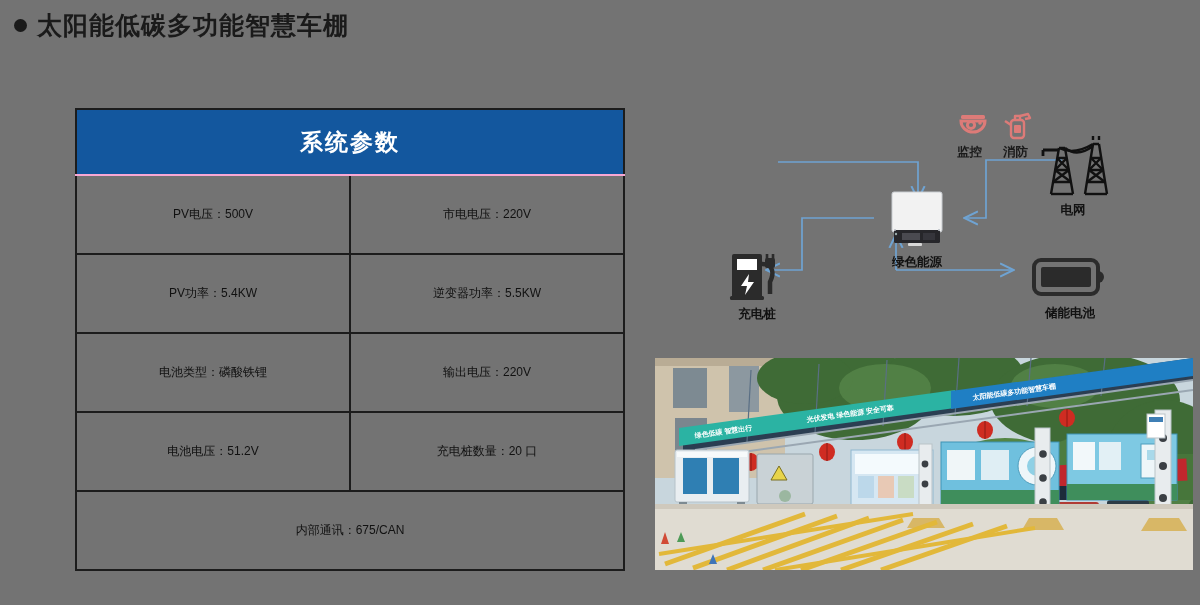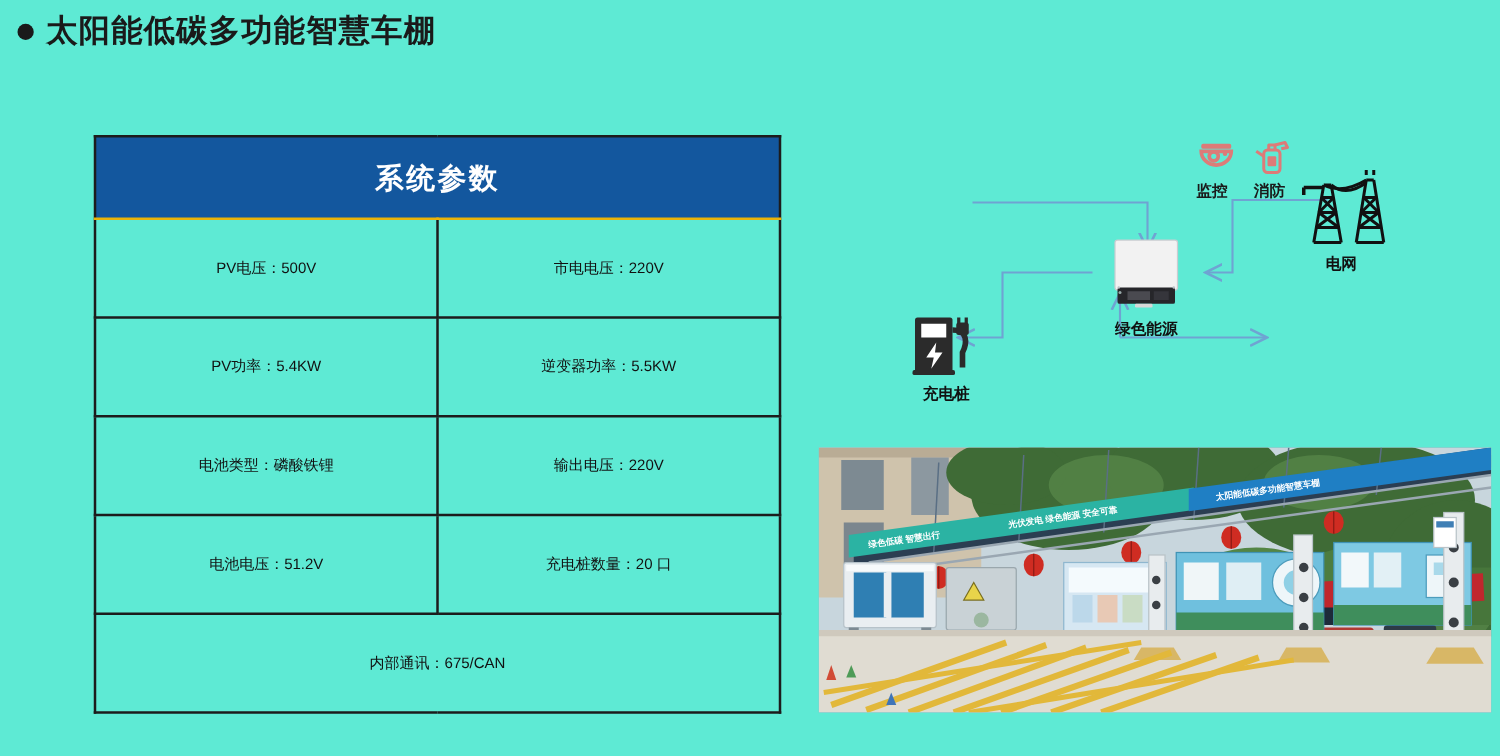--- a/index.html
+++ b/index.html
@@ -2,21 +2,21 @@
 <html><head>
 <meta charset="utf-8">
 <style>
   * { box-sizing: border-box; margin: 0; padding: 0; }
   html, body {
     width: 1200px; height: 605px;
     background: #ffffff;
     font-family: "Liberation Sans", "DejaVu Sans", sans-serif;
     overflow: hidden;
   }
-  .page { position: relative; width: 1200px; height: 605px; background:#5eead4; }
+  .page { position: relative; width: 1200px; height: 605px; background:#737373; }
 
   
   .title-row {
     position: absolute; left: 14px; top: 13px;
     display: flex; align-items: center; gap: 10px;
   }
   .title-bullet {
     width: 13px; height: 13px; border-radius: 50%;
     background: #1a1a1a; flex: none;
   }
@@ -41,21 +41,21 @@
     height: 79px;
     padding: 2px 6px;
   }
   .spec-table td.head {
     background: #13579E;
     color: #ffffff;
     font-weight: bold;
     font-size: 23px;
     letter-spacing: 2px;
     height: 66px;
-    border-bottom: 2px solid #eab308;
+    border-bottom: 2px solid #f9a8d4;
   }
   .spec-table td.half { width: 50%; }
 
   
   .diagram {
     position: absolute; left: 650px; top: 100px;
     width: 548px; height: 250px;
   }
   .diag-svg { position: absolute; left: 0; top: 0; }
 
@@ -219,20 +219,28 @@
         <rect x="13" y="9" width="20" height="11" fill="#ffffff"></rect>
         <path d="M25,24 L17,36 h6 l-2,9 l9,-13 h-6 z" fill="#ffffff"></path>
         <path d="M38,14 C50,14 50,24 46,32 L46,44" fill="none" stroke="#2B2B2B" stroke-width="4.5"></path>
         <rect x="41" y="8" width="10" height="10" rx="2" fill="#2B2B2B"></rect>
         <path d="M43,4 L43,9 M49,4 L49,9" stroke="#2B2B2B" stroke-width="2.6"></path>
         <rect x="6" y="46" width="34" height="4" rx="1.5" fill="#2B2B2B"></rect>
       </svg>
       <div class="node-label">充电桩</div>
     </div>
 
+    <div class="node n-batt">
+      <svg width="78" height="46" viewBox="0 0 78 46">
+        <rect x="3" y="5" width="64" height="34" rx="7" fill="none" stroke="#2B2B2B" stroke-width="4"></rect>
+        <rect x="10" y="12" width="50" height="20" rx="2" fill="#2B2B2B"></rect>
+        <path d="M67,16 a6,6 0 0 1 0,12 z" fill="#2B2B2B"></path>
+      </svg>
+      <div class="node-label">储能电池</div>
+    </div>
   </div>
 
   <div class="photo">
     <svg width="538" height="212" viewBox="0 0 538 212">
 
       <rect x="0" y="0" width="538" height="212" fill="#c8d6dd"></rect>
       <rect x="0" y="0" width="130" height="120" fill="#cfc3ac"></rect>
       <rect x="0" y="0" width="130" height="8" fill="#b9ac95"></rect>
       <rect x="18" y="10" width="34" height="40" fill="#7d8a92"></rect>
       <rect x="74" y="8" width="30" height="46" fill="#8c98a0"></rect>

